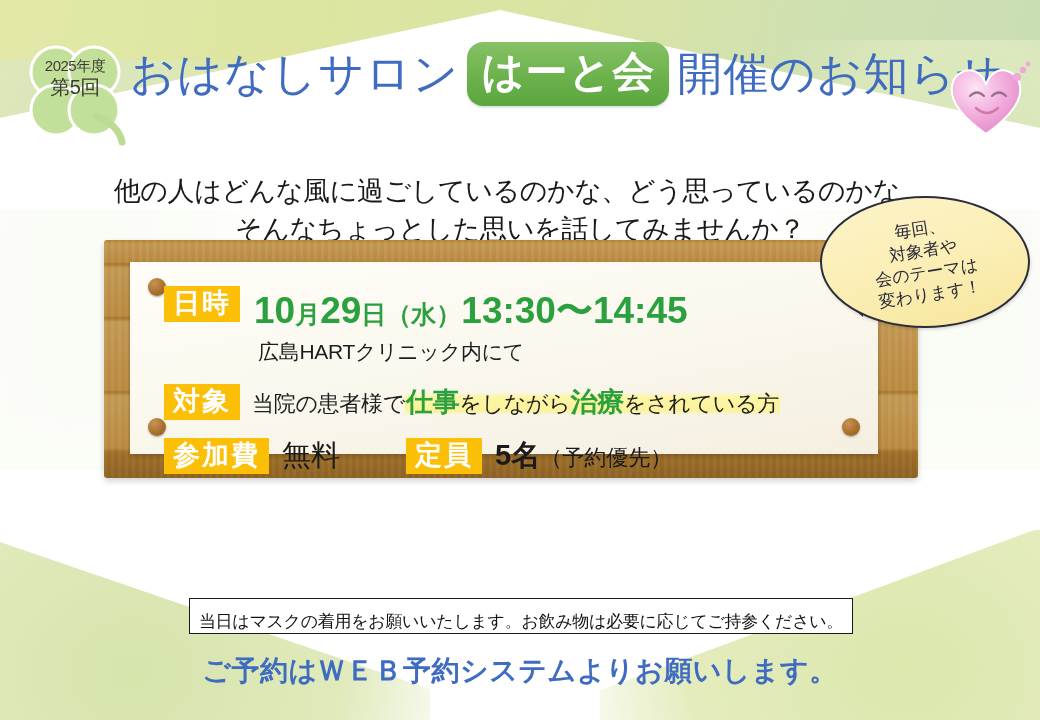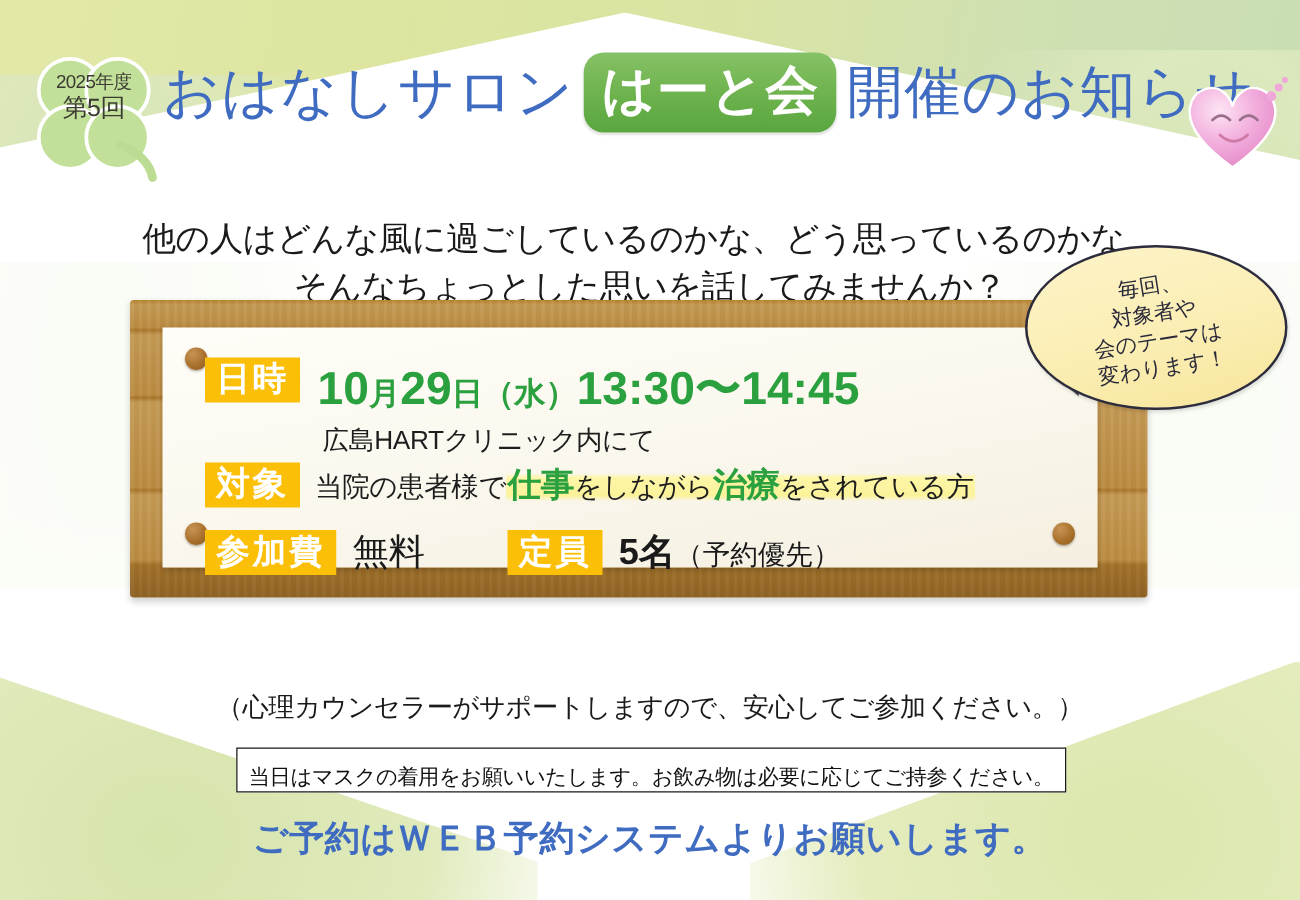--- a/index.html
+++ b/index.html
@@ -113,21 +113,21 @@
     display:inline-block;background:#fbbf08;color:#ffffff;
     font-size:27px;font-weight:700;letter-spacing:2px;
     padding:2px 9px 4px;line-height:1.12;white-space:nowrap;
   }
   .r-datetime{margin-top:2px;}
   .dt-text{margin-left:14px;color:#2ba03e;font-weight:700;white-space:nowrap;}
   .dt-big{font-size:37px;}
   .dt-sm{font-size:25px;}
   .venue{margin-left:94px;margin-top:2px;font-size:21px;color:#1d1d1d;letter-spacing:-.3px;}
 
-  .r-target{margin-top:4px;align-items:center;}
+  .r-target{margin-top:18px;align-items:center;}
   .target-text{margin-left:12px;font-size:22px;color:#1d1d1d;white-space:nowrap;letter-spacing:-.3px;}
   .hl{background:linear-gradient(180deg,rgba(255,248,170,0) 6%,#fdf6a6 22%,#fbf29a 78%,rgba(255,250,190,0) 96%);
       padding:0 1px;}
   .grn{color:#2ba03e;font-weight:700;font-size:27px;}
 
   .r-fee{margin-top:16px;align-items:center;}
   .fee-val{margin-left:13px;font-size:29px;font-weight:400;color:#1a1a1a;}
   .cap-gap{display:inline-block;width:66px;}
   .cap-val{margin-left:13px;font-size:29px;font-weight:700;color:#1a1a1a;white-space:nowrap;}
   .cap-val .small{font-size:22px;font-weight:400;}
@@ -274,21 +274,20 @@
   <div class="bubble-tail"></div>
   <div class="bubble">
     <div class="bubble-text">
       <div>毎回、</div>
       <div>対象者や</div>
       <div>会のテーマは</div>
       <div>変わります！</div>
     </div>
   </div>
 
-  <div class="sub-closing">（心理カウンセラーがサポートしますので、安心してご参加ください。）</div>
 
   <div class="notice-box">
     <span class="notice-text">当日はマスクの着用をお願いいたします。お飲み物は必要に応じてご持参ください。</span>
   </div>
 
   <div class="web-line">ご予約はＷＥＢ予約システムよりお願いします。</div>
 
 </div>
 
 </body></html>

